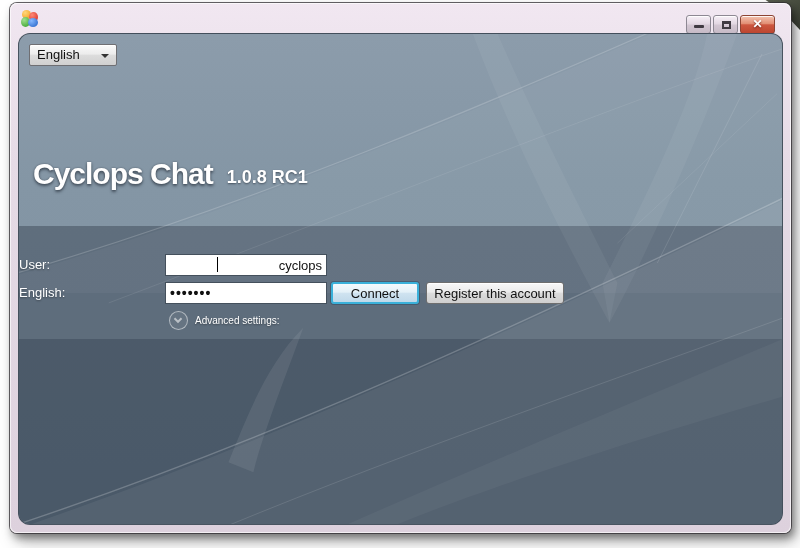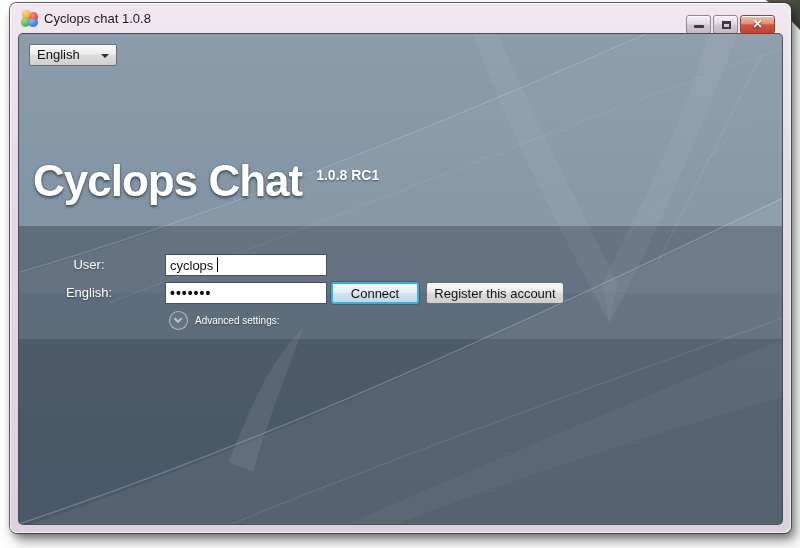--- a/index.html
+++ b/index.html
@@ -34,50 +34,50 @@
   .btn-close { width:35px; border-color:#8c4434;
     background:linear-gradient(180deg,#f3c4b2 0%,#e28e74 45%,#cd5740 52%,#bc4630 100%);
     color:#fff; font-size:12px; font-weight:bold; text-align:center; line-height:17px;
     text-shadow:0 1px 2px rgba(90,20,10,.8); }
   .glyph-min { position:absolute; left:7px; bottom:5px; width:10px; height:3px;
     background:#3f3a42; border-radius:1px; }
   .glyph-max { position:absolute; left:8px; top:5px; width:9px; height:8px;
     border:2px solid #3f3a42; border-top-width:3px; background:transparent; }
 
   .content { position:absolute; left:8px; right:8px; top:30px; bottom:8px;
-    border:1px solid rgba(28,36,46,.6); border-radius:5px;
+    border:1px solid rgba(28,36,46,.6); border-radius:12px;
     background:linear-gradient(180deg,#8c9cab 0%,#8496a5 30%,#7e90a0 100%); overflow:hidden; }
   .band-form  { position:absolute; left:0; right:0; top:192px; height:113px;
     background:rgba(26,36,50,.34); }
   .band-lower { position:absolute; left:0; right:0; top:305px; bottom:0;
     background:rgba(14,24,40,.46); }
   .art { position:absolute; left:0; top:0; width:100%; height:100%; }
 
   .combo { position:absolute; left:10px; top:10px; width:88px; height:22px;
     border:1px solid #6f6f73; border-radius:2px;
     background:linear-gradient(180deg,#fbfbfb 0%,#ececec 45%,#dcdcdc 52%,#d0d0d0 100%);
     box-shadow:inset 0 1px 0 rgba(255,255,255,.9); cursor:default; }
   .combo-label { position:absolute; left:7px; top:0; line-height:20px; font-size:13px; color:#111; }
   .combo-arrow { position:absolute; right:7px; top:9px; width:0; height:0;
     border-left:4px solid transparent; border-right:4px solid transparent;
     border-top:4px solid #333; }
 
   .hero { position:absolute; left:14px; top:124px; display:flex; align-items:flex-start; }
-  .hero-title { font-size:44px; font-weight:bold; letter-spacing:-1px; color:#fff;
+  .hero-title { font-size:30px; font-weight:bold; letter-spacing:-1px; color:#fff;
     line-height:1.05; text-shadow:0 2px 3px rgba(20,28,38,.55), 0 0 2px rgba(20,28,38,.4); }
-  .hero-version { margin-left:14px; margin-top:9px; font-size:14px; font-weight:bold; color:#fff;
+  .hero-version { margin-left:14px; margin-top:9px; font-size:18px; font-weight:bold; color:#fff;
     text-shadow:0 1px 2px rgba(20,28,38,.55); }
 
-  .form-label { position:absolute; left:0; width:140px; text-align:center; font-size:13px;
+  .form-label { position:absolute; left:0; width:140px; text-align:left; font-size:13px;
     color:#fff; line-height:22px; text-shadow:0 1px 2px rgba(0,0,0,.4); }
   .lbl-user { top:220px; } .lbl-pass { top:248px; }
   .text-input { position:absolute; left:146px; width:162px; height:22px;
     border:1px solid #44505c; background:#fff; font-family:"Liberation Sans",sans-serif;
     font-size:13px; color:#111; padding:0 4px; border-radius:0; outline:none; }
-  .in-user { top:220px; }
+  .in-user { top:220px;text-align:right; }
   .in-pass { top:248px; font-weight:bold; font-size:14px; letter-spacing:1px; }
   .caret { position:absolute; left:198px; top:223px; width:1px; height:15px; background:#000; }
 
   .btn { position:absolute; height:22px; font-family:"Liberation Sans",sans-serif;
     font-size:13px; color:#111; text-align:center; cursor:default; border-radius:3px; }
   .btn-connect { left:312px; top:248px; width:88px; border:2px solid #3ab1da;
     background:linear-gradient(180deg,#f4fafd 0%,#e4f1f8 45%,#cfe3f0 52%,#c0d9ea 100%);
     box-shadow:0 0 0 1px rgba(35,65,90,.4); }
   .btn-register { left:407px; top:248px; width:138px; border:1px solid #6e6e6e;
     background:linear-gradient(180deg,#f8f8f8 0%,#ebebeb 45%,#dbdbdb 52%,#cfcfcf 100%);
@@ -99,21 +99,20 @@
 
 <div class="window">
 
   <div class="titlebar">
     <div class="app-icon">
       <i class="p1"></i>
         <i class="p2"></i>
         <i class="p3"></i>
         <i class="p4"></i>
     </div>
-    <div class="title-text">Cyclops chat 1.0.8</div>
     <div class="win-controls">
       <div class="win-btn btn-min">
         <span class="glyph-min"></span>
       </div>
       <div class="win-btn btn-max">
         <span class="glyph-max"></span>
       </div>
       <div class="win-btn btn-close">
         <span>✕</span>
       </div>

